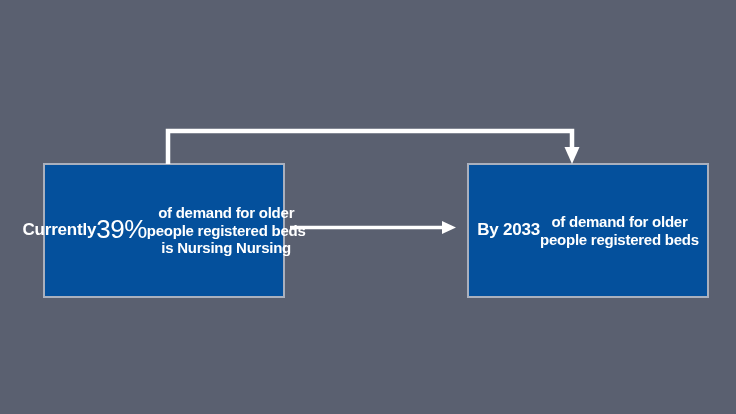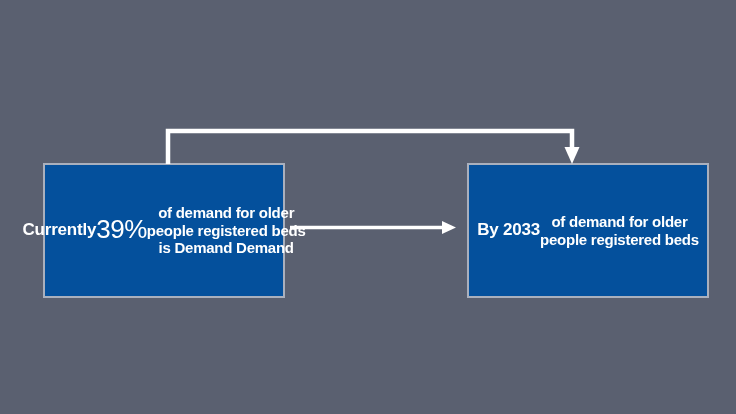--- a/index.html
+++ b/index.html
@@ -77,21 +77,21 @@
 <body>
 
 <div id="stage">
 
   <div class="stat-box" id="box-left">
     <div class="stat-title">Currently</div>
     <div class="stat-value">39%</div>
     <div class="stat-desc">
       <div>of demand for older</div>
       <div>people registered beds</div>
-      <div>is Demand Demand</div>
+      <div>is Nursing Nursing</div>
     </div>
   </div>
 
   <div class="stat-box" id="box-right">
     <div class="stat-title">By 2033</div>
     <div class="stat-desc">
       <div>of demand for older</div>
       <div>people registered beds</div>
     </div>
   </div>

